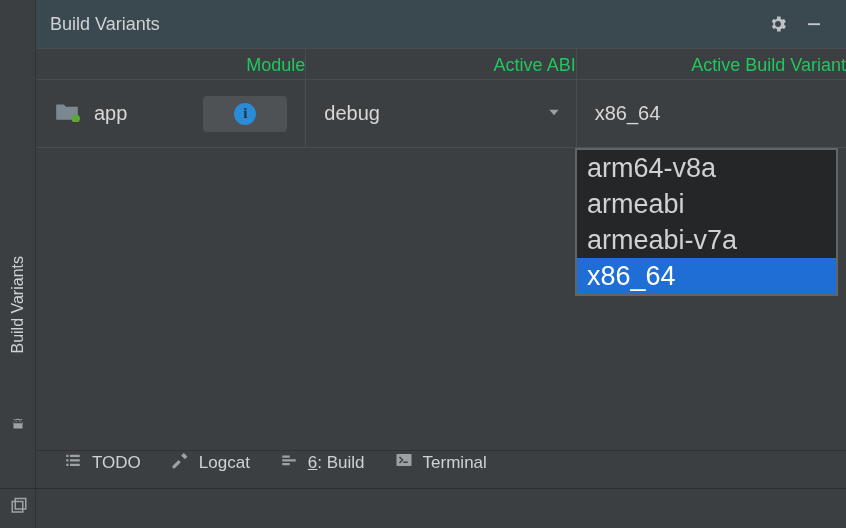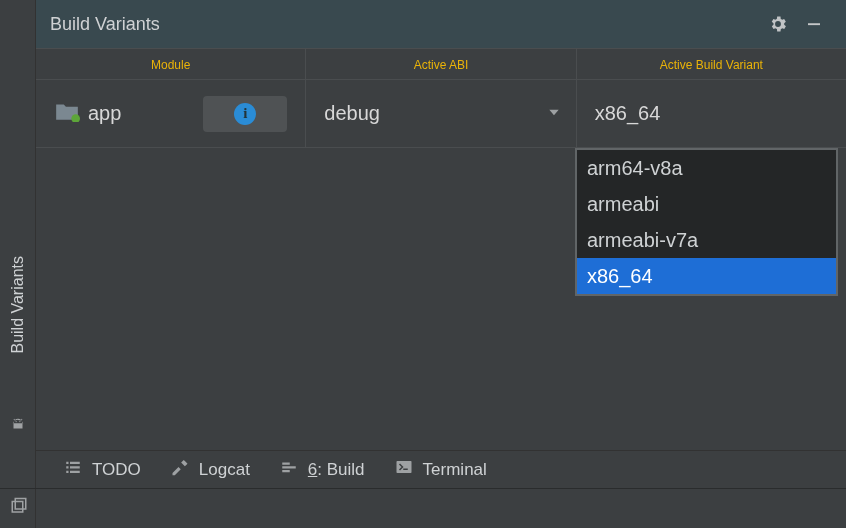--- a/index.html
+++ b/index.html
@@ -6,35 +6,35 @@
     body { width:846px; height:528px; font-family:"Segoe UI",Arial,sans-serif; background:#3c3f41; color:#bbbbbb; font-size:17px; overflow:hidden; position:relative;}
     .sidebar { position:absolute; left:0; top:0; width:36px; height:528px; background:#3c3f41; border-right:1px solid #323232;}
     .sidebar-tab { position:absolute; left:0; top:190px; width:36px; height:230px; display:flex; align-items:center; justify-content:center; cursor:pointer;}
     .sidebar-label { writing-mode:vertical-rl; transform:rotate(180deg); font-size:16px; color:#cfd2d4;}
     .sidebar-icon { position:absolute; bottom:-18px; left:50%; transform:translateX(-50%);}
     .panel { position:absolute; left:36px; top:0; right:0; bottom:80px; display:flex; flex-direction:column;}
     .titlebar { height:48px; background:#39494f; display:flex; align-items:center; padding:0 18px 0 14px;}
     .titlebar .title{ font-size:18px; color:#d0d2d4; flex:1;}
     .tb-btn{ width:28px; height:28px; display:flex; align-items:center; justify-content:center; margin-left:8px; cursor:pointer; color:#c8c8c8;}
     .headers { display:flex; height:32px; border-bottom:1px solid #4a4d4f;}
-    .hcell{ flex:1; text-align:center; line-height:32px; font-size:12px; color:#eab308; border-right:1px solid #4a4d4f; border-top:1px solid #4a4d4f;}
+    .hcell{ flex:1; text-align:right; line-height:32px; font-size:18px; color:#22c55e; border-right:1px solid #4a4d4f; border-top:1px solid #4a4d4f;}
     .hcell:last-child{border-right:none;}
     .row { display:flex; height:68px;}
     .cell{ flex:1; border-right:1px solid #4a4d4f; border-bottom:1px solid #4a4d4f; display:flex; align-items:center; padding:0 18px; font-size:20px; color:#d8d8d8; position:relative;}
     .cell:last-child{border-right:none;}
-    .mod-cell{ gap:8px;}
+    .mod-cell{ gap:14px;}
     .folder-icon{ width:26px; height:22px;}
     .info-badge{ width:84px; height:36px; background:#4f5254; border-radius:4px; display:flex; align-items:center; justify-content:center; margin-left:auto;}
     .info-i{ width:22px; height:22px; border-radius:50%; background:#2a8cd6; display:flex; align-items:center; justify-content:center; font-weight:bold; font-family:serif; color:#233338; font-size:15px;}
     .drop-trigger{ position:absolute; right:14px; top:50%; transform:translateY(-50%); }
     .body-filler{ flex:1; border-top:none;}
     .dropdown{ position:absolute; left:575px; top:148px; width:263px; background:#242627; border:2px solid #616567; z-index:10;}
-    .dd-item{ height:36px; display:flex; align-items:center; padding:0 10px; font-size:20px; color:#cfd2d4; cursor:pointer;}
+    .dd-item{ height:36px; display:flex; align-items:center; padding:0 10px; font-size:27px; color:#cfd2d4; cursor:pointer;}
     .dd-item.sel{ background:#1e6ed6; color:#ffffff;}
-    .bottombar{ position:absolute; left:36px; right:0; bottom:40px; height:38px; display:flex; align-items:center; gap:30px; padding-left:28px; border-top:1px solid #323232;}
+    .bottombar{ position:absolute; left:36px; right:0; bottom:40px; height:38px; display:flex; align-items:flex-start; gap:30px; padding-left:28px; border-top:1px solid #323232;}
     .bb-item{ display:flex; align-items:center; gap:10px; font-size:17px; color:#cfd2d4; cursor:pointer;}
     .bb-icon{ color:#9ea1a3;}
     .statusbar{ position:absolute; left:0; right:0; bottom:0; height:40px; border-top:1px solid #2a2c2d; display:flex; align-items:center; padding-left:10px;}
     .underline{text-decoration:underline;}
   </style>
 </head>
 <body>
 
 <div class="sidebar">
   <div class="sidebar-tab">

